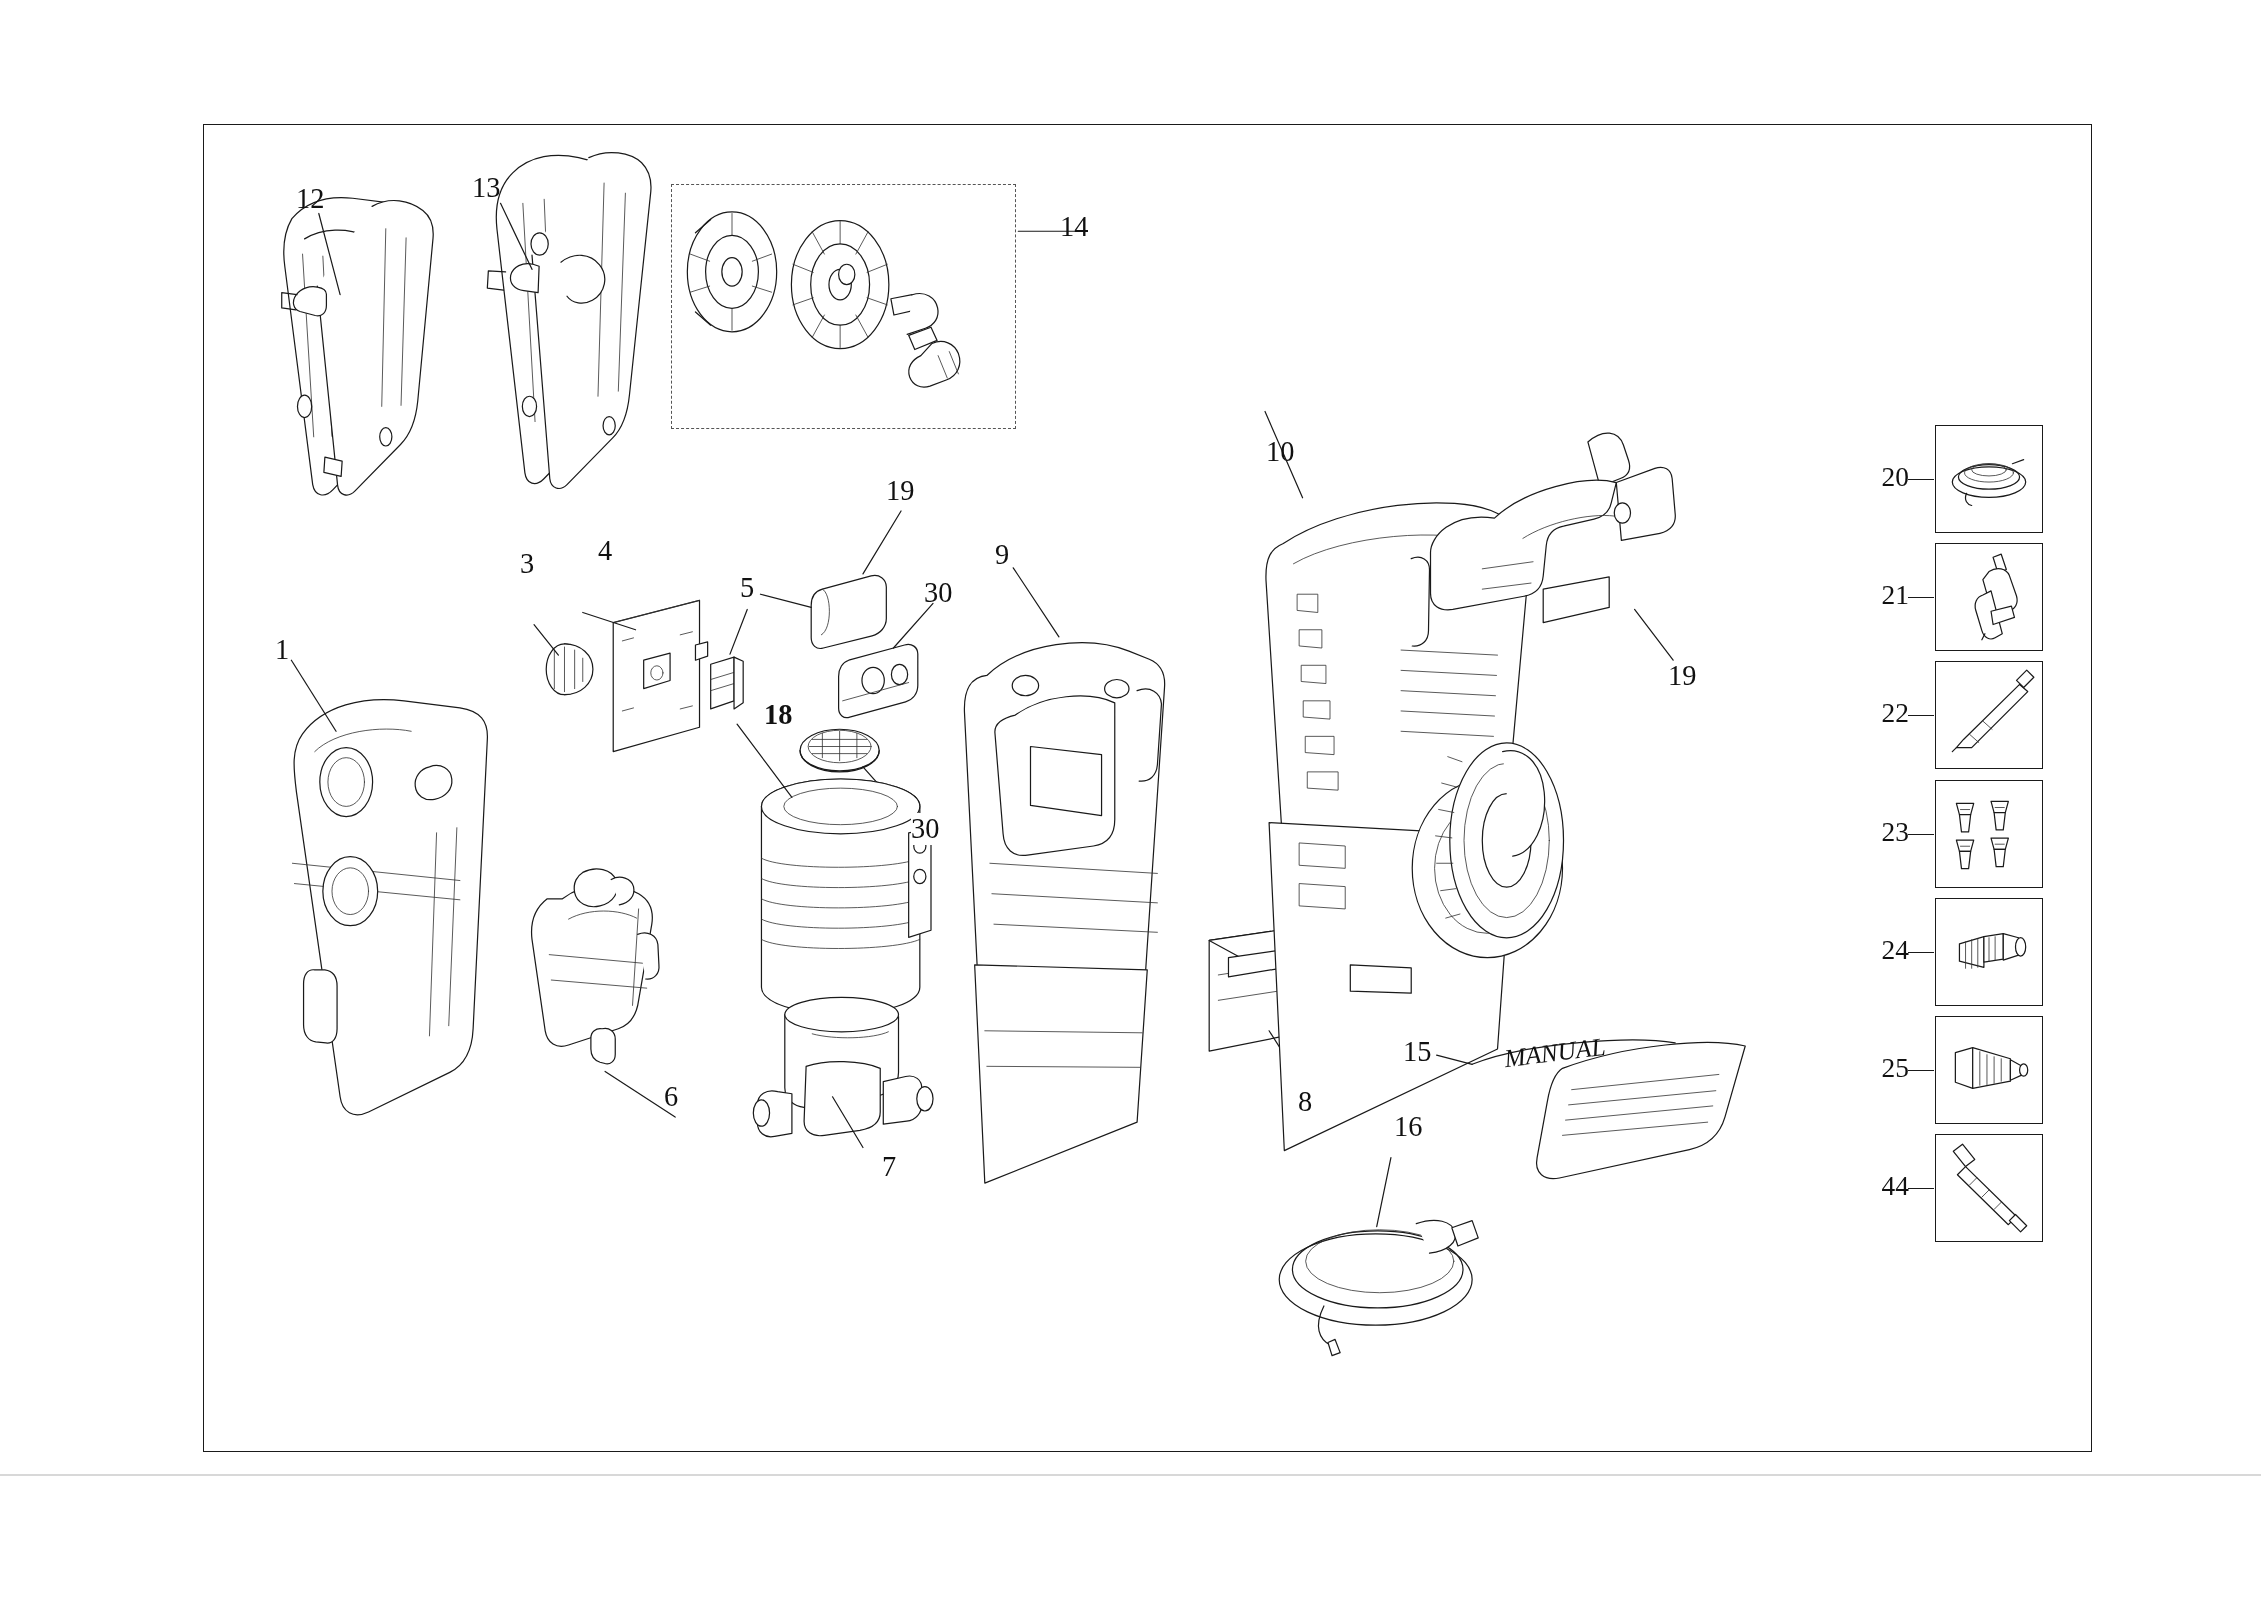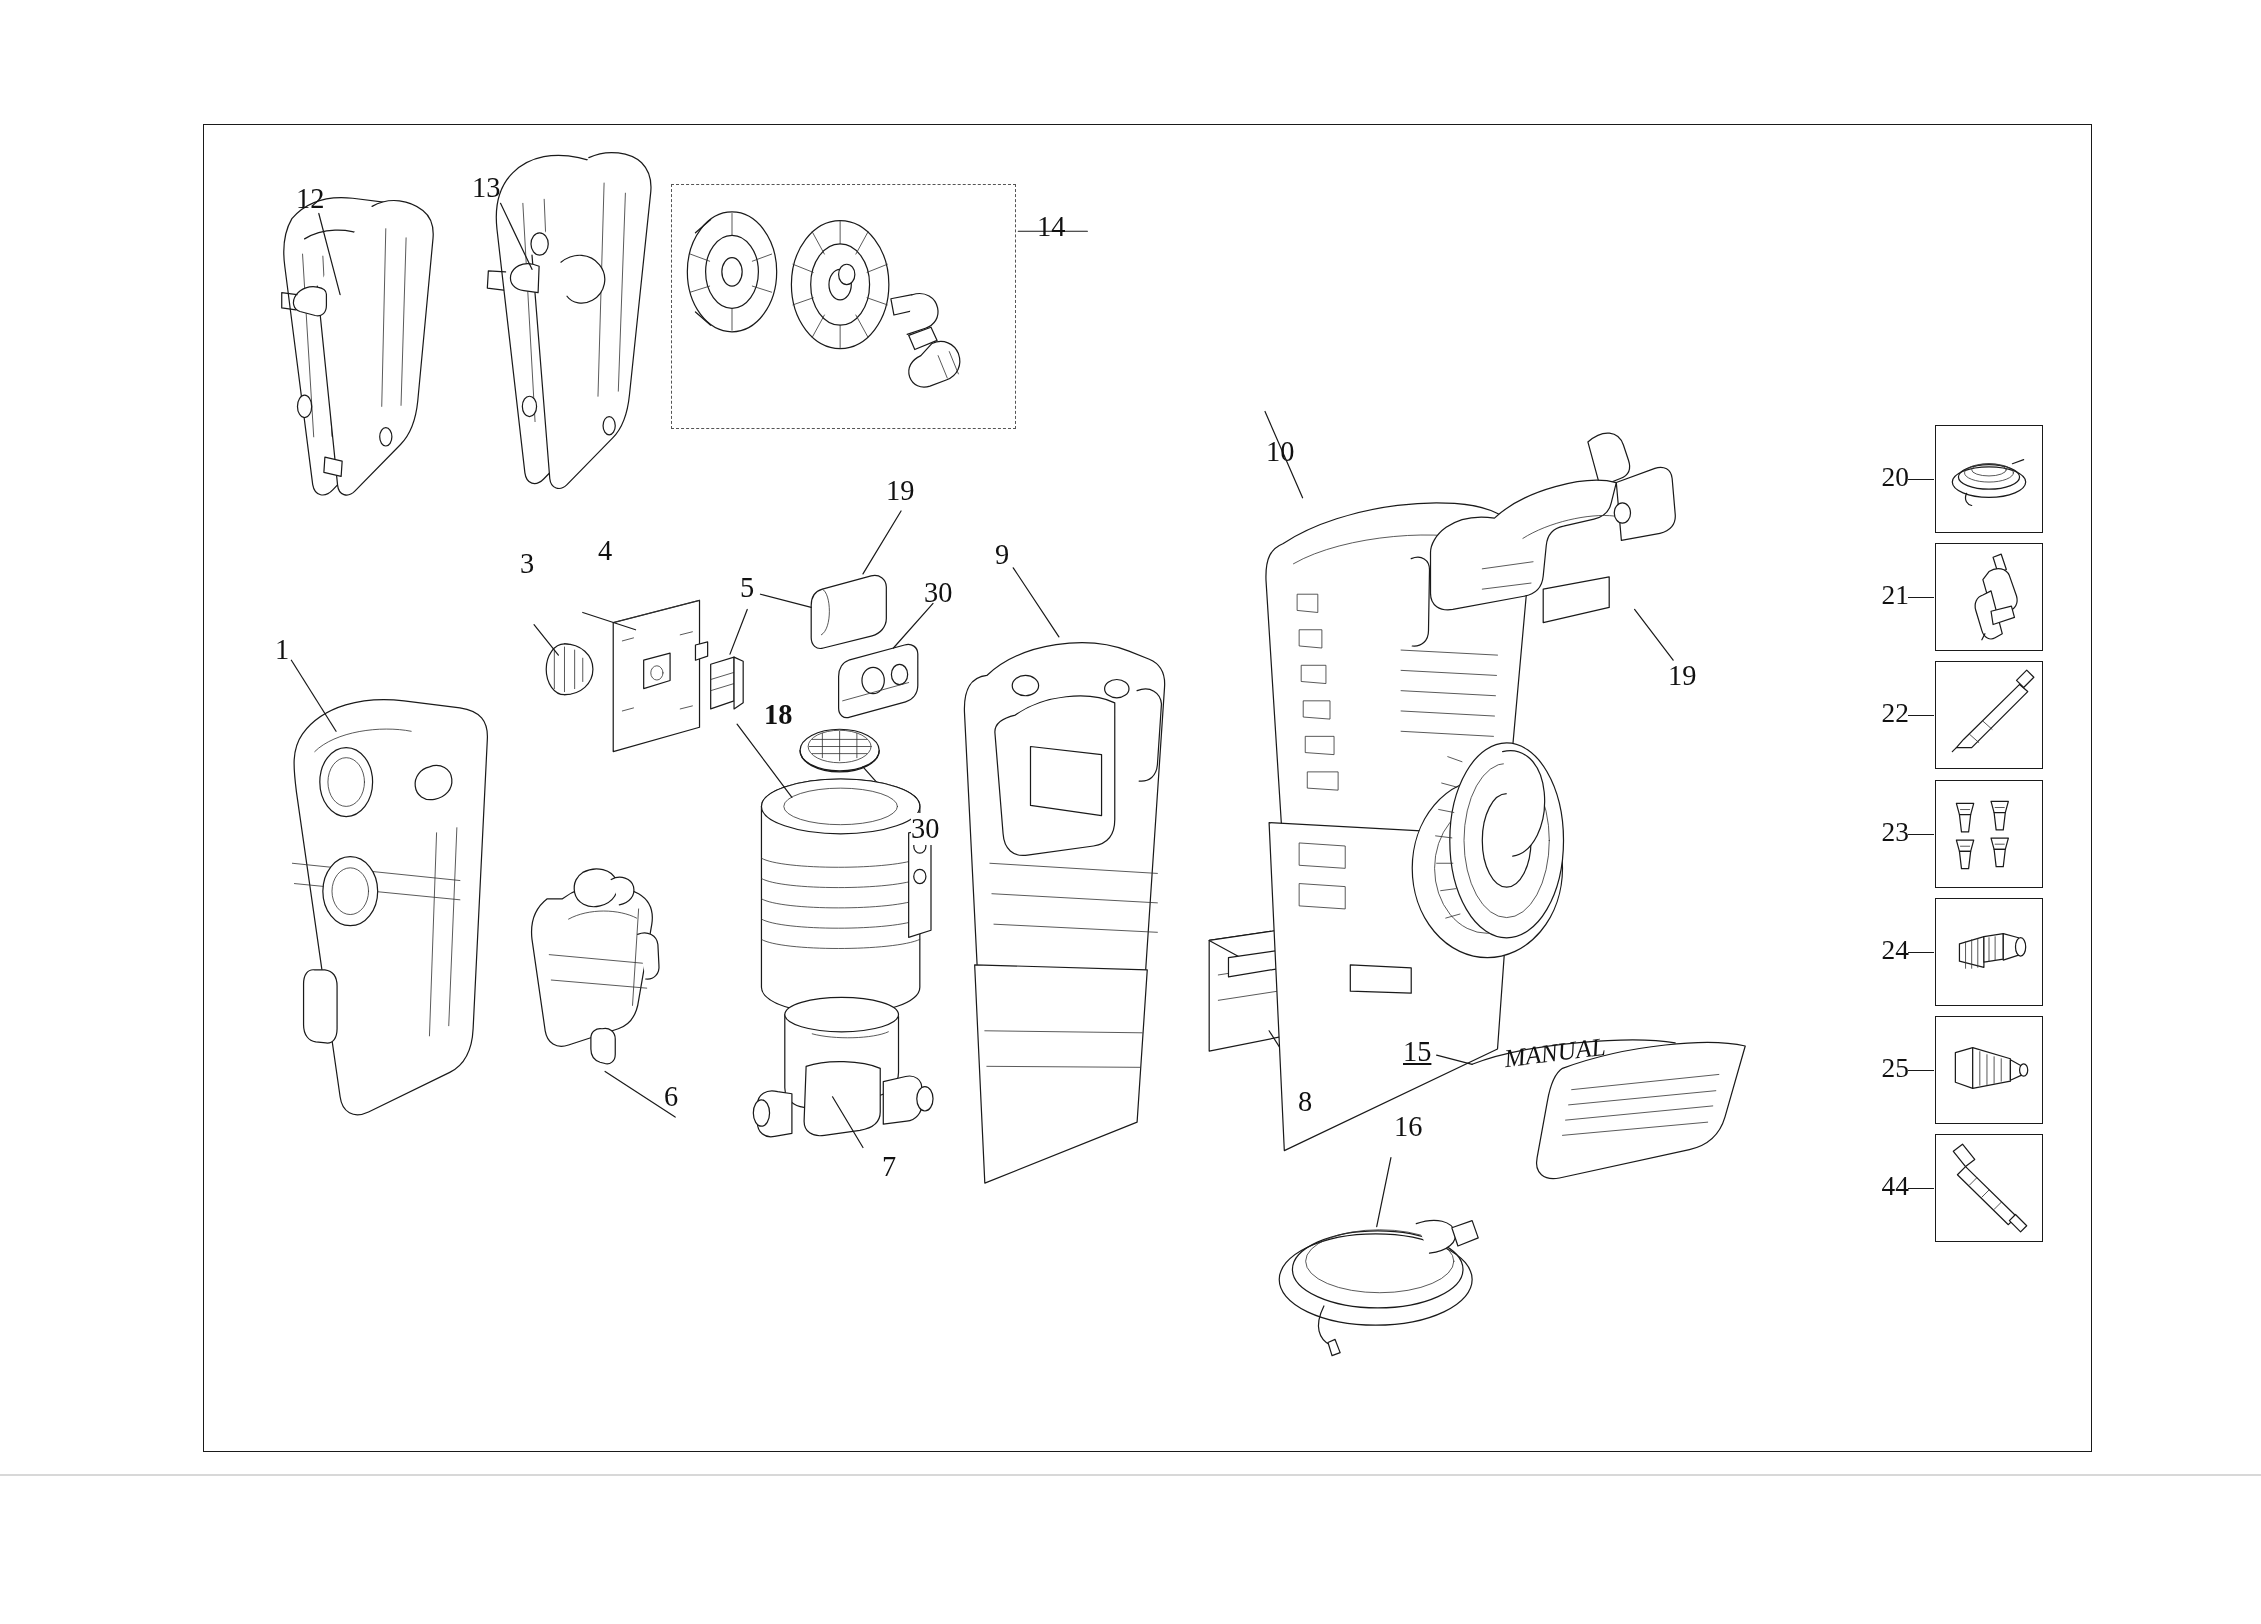--- a/index.html
+++ b/index.html
@@ -387,36 +387,36 @@
       <path class="ln-fill" d="M2616 2644 l14 -6 l10 26 l-16 6 z"></path>
     </g>
     <path class="ln" d="M2740 2280 L2712 2416"></path>
 
     <path class="ln" d="M1078 1136 L1200 1212" style="display:none"></path>
 
   </svg>
 
   <div class="callout" style="left:296px;  top:183px;">12</div>
   <div class="callout" style="left:472px;  top:172px;">13</div>
-  <div class="callout" style="left:1037px; top:211px;">14</div>
+  <div class="callout" style="left:1060px; top:211px;">14</div>
   <div class="callout" style="left:886px; top:475px;">19</div>
   <div class="callout" style="left:924px; top:577px;">30</div>
   <div class="callout" style="left:520px; top:548px;">3</div>
   <div class="callout" style="left:598px; top:535px;">4</div>
   <div class="callout" style="left:740px; top:572px;">5</div>
   <div class="callout" style="left:275px;  top:634px;">1</div>
   <div class="callout" style="left:664px; top:1081px;">6</div>
   <div class="callout" style="left:882px; top:1151px;">7</div>
   <div class="callout" style="left:764px; top:699px;font-weight:bold;">18</div>
   <div class="callout" style="left:911px; top:813px;">30</div>
   <div class="callout" style="left:995px; top:539px;">9</div>
   <div class="callout" style="left:1266px; top:436px;">10</div>
   <div class="callout" style="left:1668px; top:660px;">19</div>
   <div class="callout" style="left:1298px; top:1086px;">8</div>
-  <div class="callout" style="left:1403px; top:1036px;text-decoration:underline;">15</div>
+  <div class="callout" style="left:1403px; top:1036px;">15</div>
   <div class="callout" style="left:1384px; top:1111px;margin-left:10px;">16</div>
 
   <div class="callout" style="left:911px; top:813px; background:#fff;">30</div>
 
   <div class="manual-text" style="left:1504px; top:1038px;">MANUAL</div>
 
   <div id="accessory-column">
 
     <div class="acc-box">
       <span class="acc-label">20</span>

